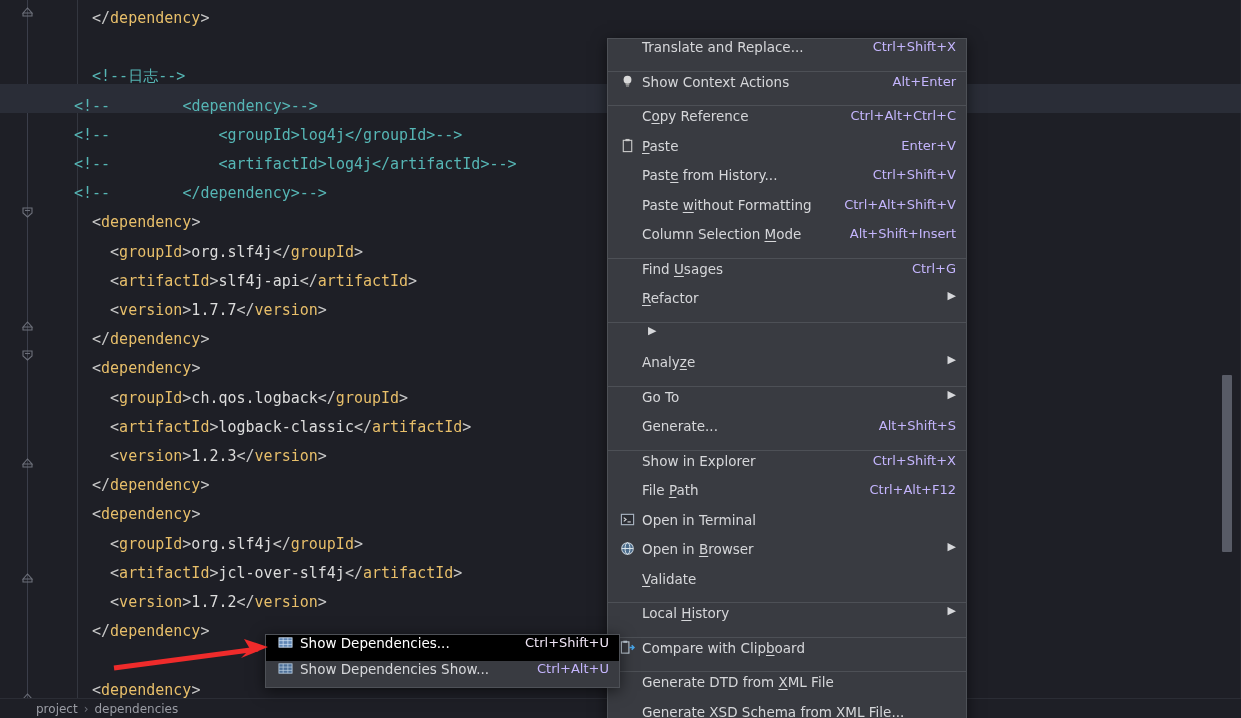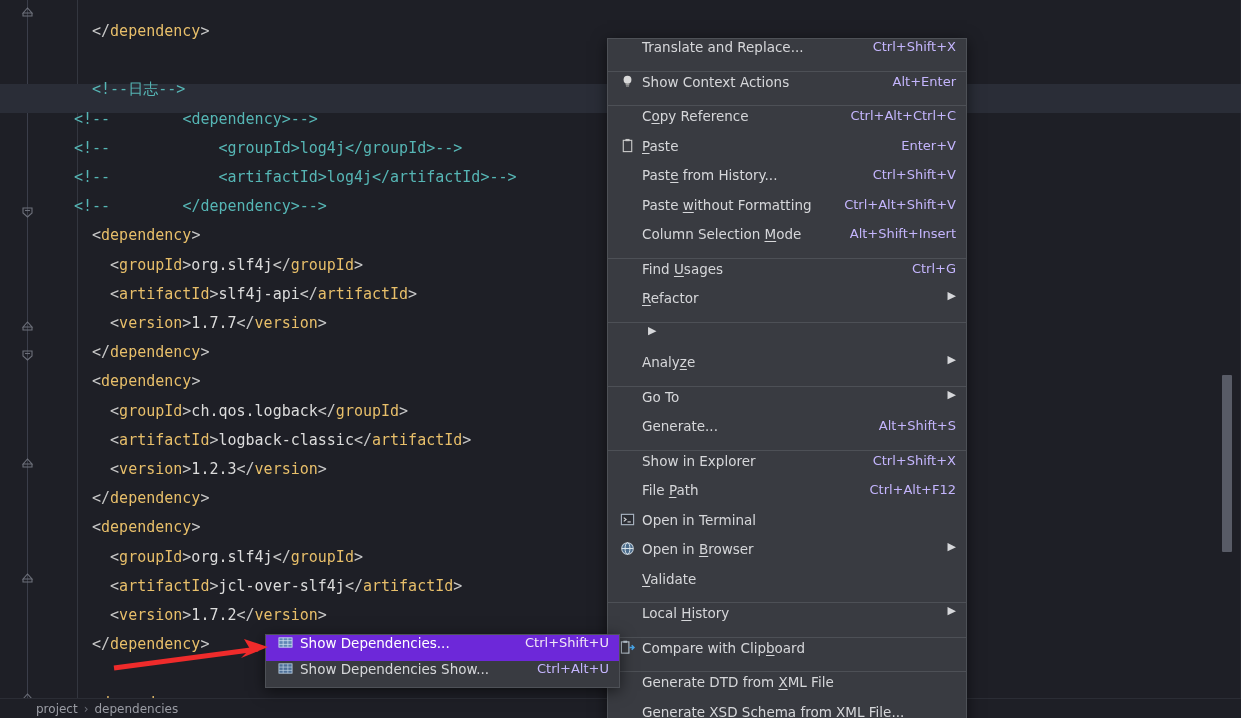--- a/index.html
+++ b/index.html
@@ -30,21 +30,21 @@
   }
 
   .code-area{
     position:absolute; left:40px; top:0; right:0; bottom:0;
     font-family:"DejaVu Sans Mono", monospace;
     font-size:15px;
     line-height:29.2px;
     white-space:pre;
   }
   .line{ position:absolute; left:0; width:1201px; height:29px; }
-  .line .txt{ position:absolute; left:0; top:17px; padding-left:4px; }
+  .line .txt{ position:absolute; left:0; top:4px; padding-left:4px; }
   .hl-row{ position:absolute; left:0; width:1241px; height:29px; background:#2a2d37; }
 
   .tag{ color:#e8bf6a; }
   .br { color:#c8c8c8; }
   .val{ color:#dcdcdc; }
   .cmt-b{ color:#56b6b5; }
 
   
   .scroll-track{
     position:absolute; right:8px; top:0; width:12px; height:700px;
@@ -80,21 +80,21 @@
   }
   .mi{
     position:relative; display:flex; align-items:flex-start;
     height:29.5px; padding:0 10px 0 8px;
     cursor:default; white-space:nowrap;
   }
   .mi .ic{ width:22px; min-width:22px; display:flex; align-items:center; justify-content:center; }
   .mi .lbl{ flex:1; padding-left:4px; }
   .mi .acc{ color:#c4b5fd; font-size:13px; padding-left:18px; }
   .mi .arw{ margin-left:10px; color:#d6d7da; font-size:11px; line-height:1; }
-  .mi.sel{ background:#6d28d9; color:#fff; }
+  .mi.sel{ background:#000000; color:#fff; }
   .mi.sel .acc{ color:#f0e6f6; }
   .sepline{ height:1px; background:#4d5056; margin:2px 0; }
   .ul{ text-decoration:underline; text-underline-offset:2px; }
 
   
   .sub{
     position:absolute; left:265px; top:634px; width:355px;
     background:#393b41;
     border:1px solid #4e5157;
     box-shadow:0 3px 14px rgba(0,0,0,.55);

